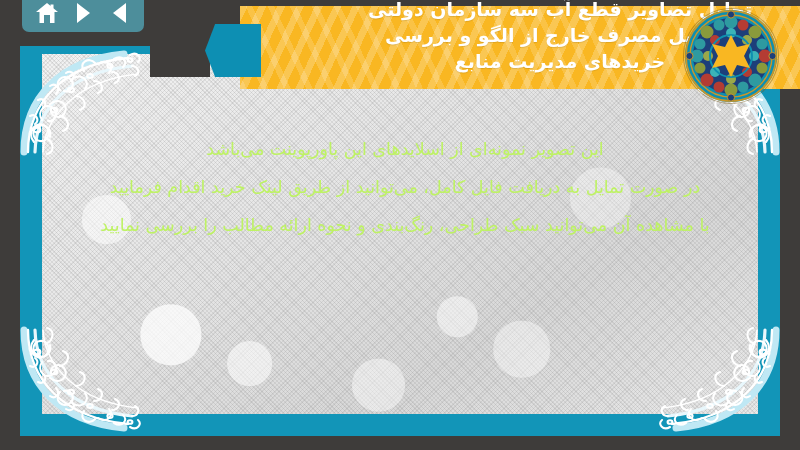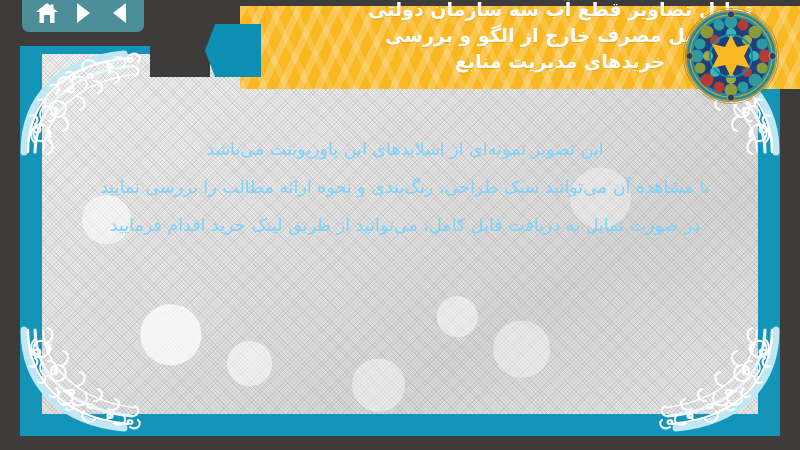--- a/index.html
+++ b/index.html
@@ -156,21 +156,21 @@
   .orn-br { left: 630px; top: 326px; transform: scale(-1,-1); }
 
   
   .body-text {
     position: absolute;
     left: 50px;
     top: 130px;
     width: 710px;
     text-align: center;
     direction: rtl;
-    color: #7dd3fc;
+    color: #bef264;
     font-size: 17.5px;
     line-height: 38px;
     z-index: 25;
     white-space: nowrap;
   }
   .body-text .bl { display: block; }
 </style>
 </head>
 <body>
 
@@ -377,17 +377,17 @@
     <circle cx="47" cy="47" r="21" fill="none" stroke="#0e8fb0" stroke-width="2"></circle>
     <path d="M47 26 L53 38 L66 35 L60 47 L66 59 L53 56 L47 68 L41 56 L28 59 L34 47 L28 35 L41 38 Z" fill="#f9b722"></path>
     <circle cx="47" cy="5.5" r="3.6" fill="#1d3f7a" stroke="#c9962a" stroke-width="1"></circle>
     <circle cx="47" cy="88.5" r="3.6" fill="#1d3f7a" stroke="#c9962a" stroke-width="1"></circle>
     <circle cx="5.5" cy="47" r="3.6" fill="#1d3f7a" stroke="#c9962a" stroke-width="1"></circle>
     <circle cx="88.5" cy="47" r="3.6" fill="#1d3f7a" stroke="#c9962a" stroke-width="1"></circle>
   </svg>
 
   <div class="body-text">
     <span class="bl">این تصویر نمونه‌ای از اسلایدهای این پاورپوینت می‌باشد</span>
+    <span class="bl">در صورت تمایل به دریافت فایل کامل، می‌توانید از طریق لینک خرید اقدام فرمایید</span>
     <span class="bl">با مشاهده آن می‌توانید سبک طراحی، رنگ‌بندی و نحوه ارائه مطالب را بررسی نمایید</span>
-    <span class="bl">در صورت تمایل به دریافت فایل کامل، می‌توانید از طریق لینک خرید اقدام فرمایید</span>
   </div>
 
 </div>
 
 </body></html>

